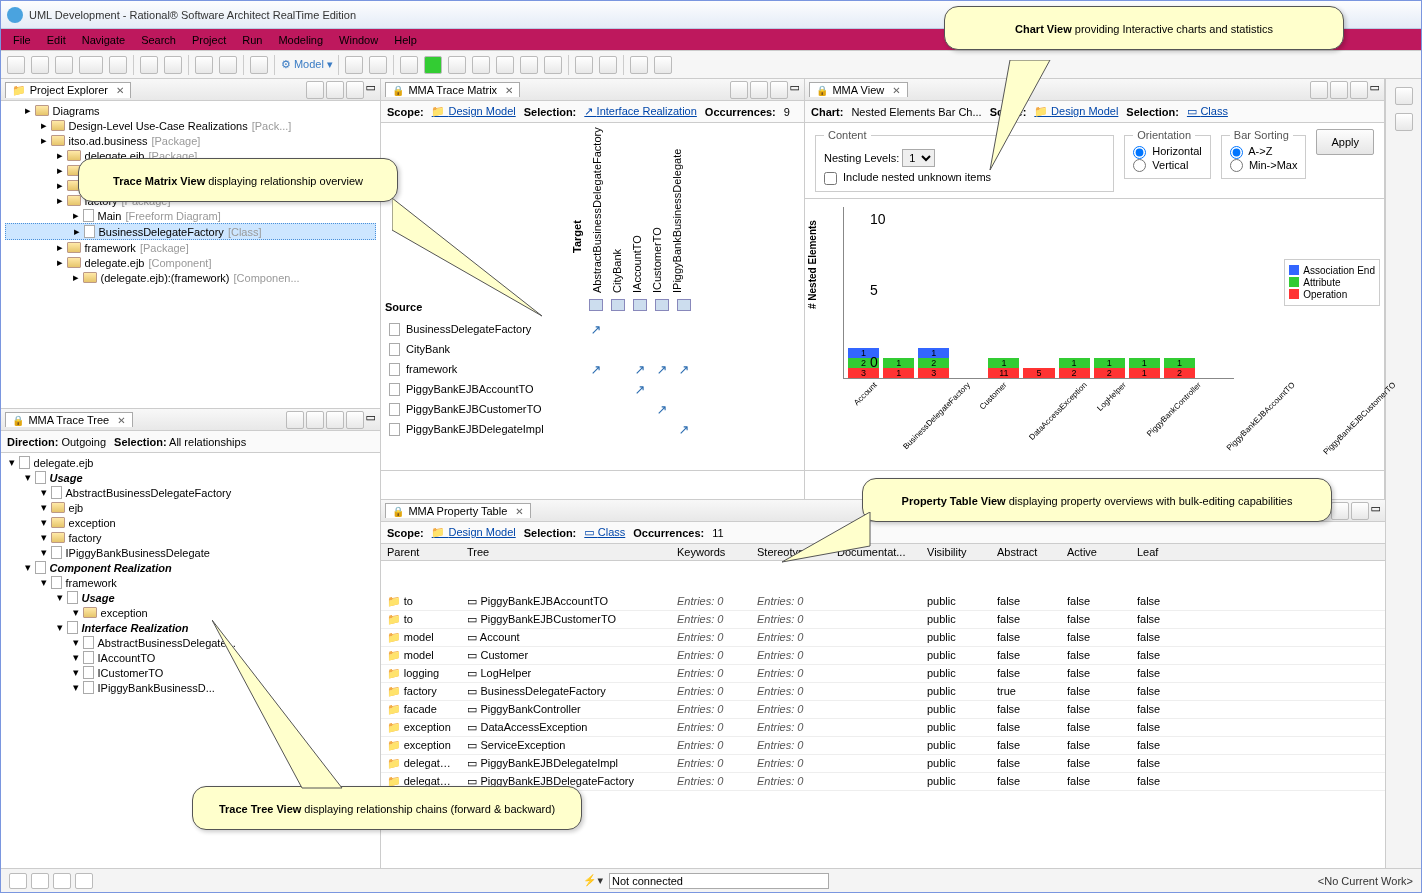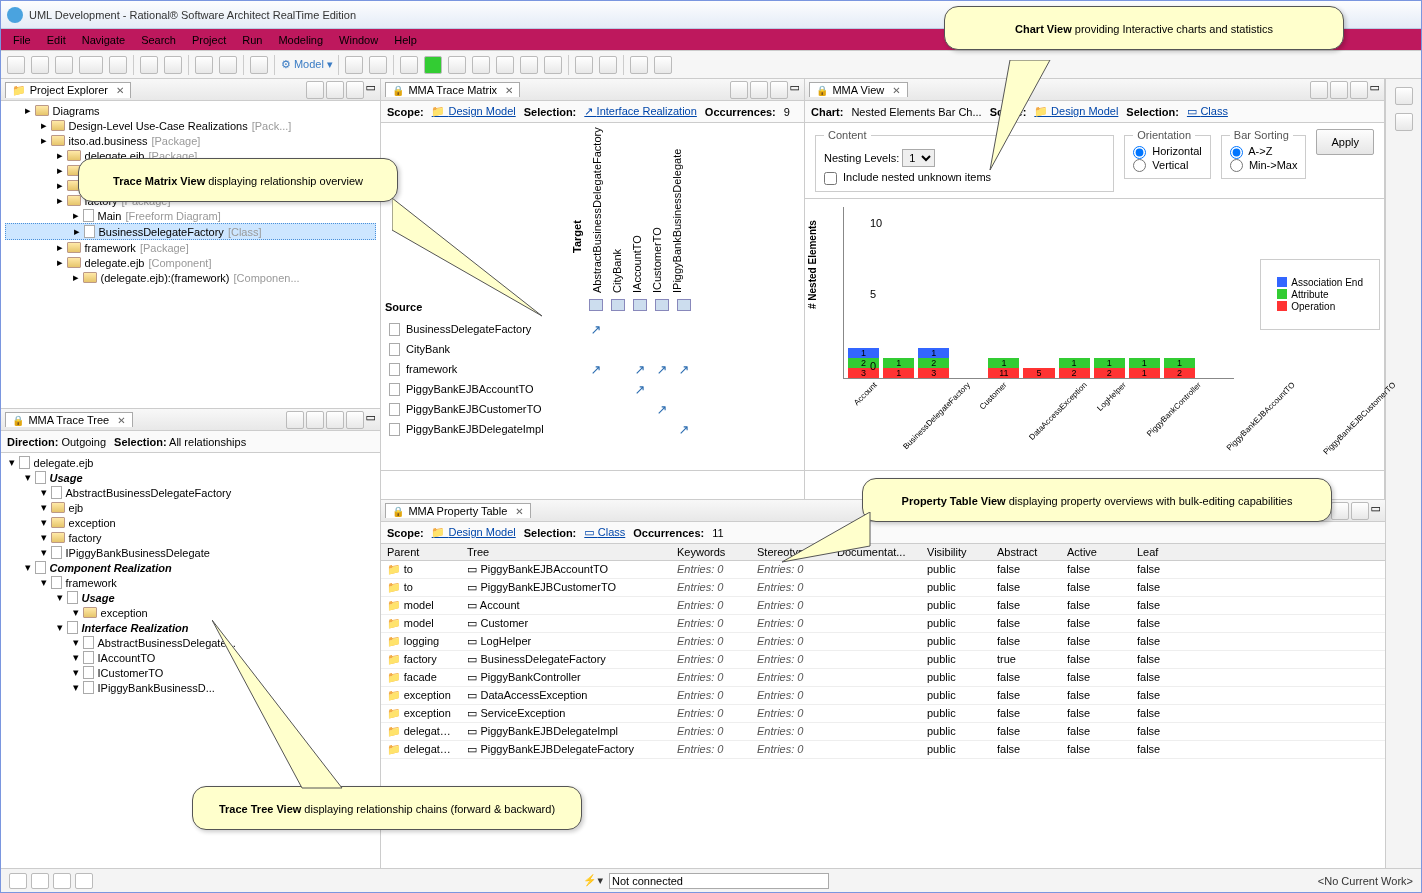--- a/index.html
+++ b/index.html
@@ -60,27 +60,27 @@
 .ylabel { position:absolute; left:2px; top:110px; transform:rotate(-90deg); transform-origin:left top; font-size:10px; font-weight:bold;}
 .plot { position:absolute; left:38px; top:8px; right:150px; bottom:40px; border-left:1px solid #888; border-bottom:1px solid #888;}
 .bars { position:absolute; left:0; right:0; bottom:0; top:0; display:flex; align-items:flex-end; gap:4px; padding:0 4px;}
 .barcol { flex:1; display:flex; flex-direction:column-reverse; align-items:stretch;}
 .seg { width:100%; position:relative; font-size:9px; color:#000; text-align:center; }
 .seg.op { background:#f33; }
 .seg.attr { background:#3c3; }
 .seg.assoc { background:#36f; }
 .xlabels { position:absolute; left:38px; right:150px; bottom:0; height:40px; display:flex; }
 .xl { flex:1; font-size:8px; text-align:right; transform:rotate(-45deg); transform-origin: right top; white-space:nowrap; padding-right:2px;}
-.legend-box { position:absolute; right:4px; top:60px; border:1px solid #ccc; padding:16px; background:#fff;}
+.legend-box { position:absolute; right:4px; top:60px; border:1px solid #ccc; padding:4px; background:#fff;}
 .lg-row { display:flex; align-items:center; gap:4px; font-size:10px; margin:1px 0;}
 .lg-sw { width:10px; height:10px; }
-.ytick { position:absolute; left:26px; font-size:11px; transform:translateY(-50%);}
-
-
-.ptable-area { flex:1; display:flex; flex-direction:column; overflow:hidden;}
+.ytick { position:absolute; left:26px; font-size:14px; transform:translateY(-50%);}
+
+
+.ptable-area { flex:1; display:flex; flex-direction:column; overflow:hidden;gap:32px;}
 .pt-head { display:flex; background:#f0f0f0; border-bottom:1px solid #ccc; }
 .pt-head div, .pt-row div { padding:2px 6px; overflow:hidden; text-overflow:ellipsis; white-space:nowrap; }
 .pt-body { overflow:auto; }
 .pt-row { display:flex; border-bottom:1px solid #eee; }
 .c-parent{width:80px;} .c-name{width:210px;} .c-kw{width:80px; font-style:italic; color:#555;} .c-st{width:80px; font-style:italic; color:#555;} .c-doc{width:90px;} .c-vis{width:70px;} .c-abs{width:70px;} .c-act{width:70px;} .c-leaf{width:60px;}
 
 .statusbar { height:24px; border-top:1px solid #ccc; background:#f4f4f4; display:flex; align-items:center; padding:0 8px; justify-content:space-between; color:#333;}
 .statusbar .sbtn { width:18px; height:16px; border:1px solid #bbb; background:#fff; border-radius:2px; margin-right:2px;}
 
 

